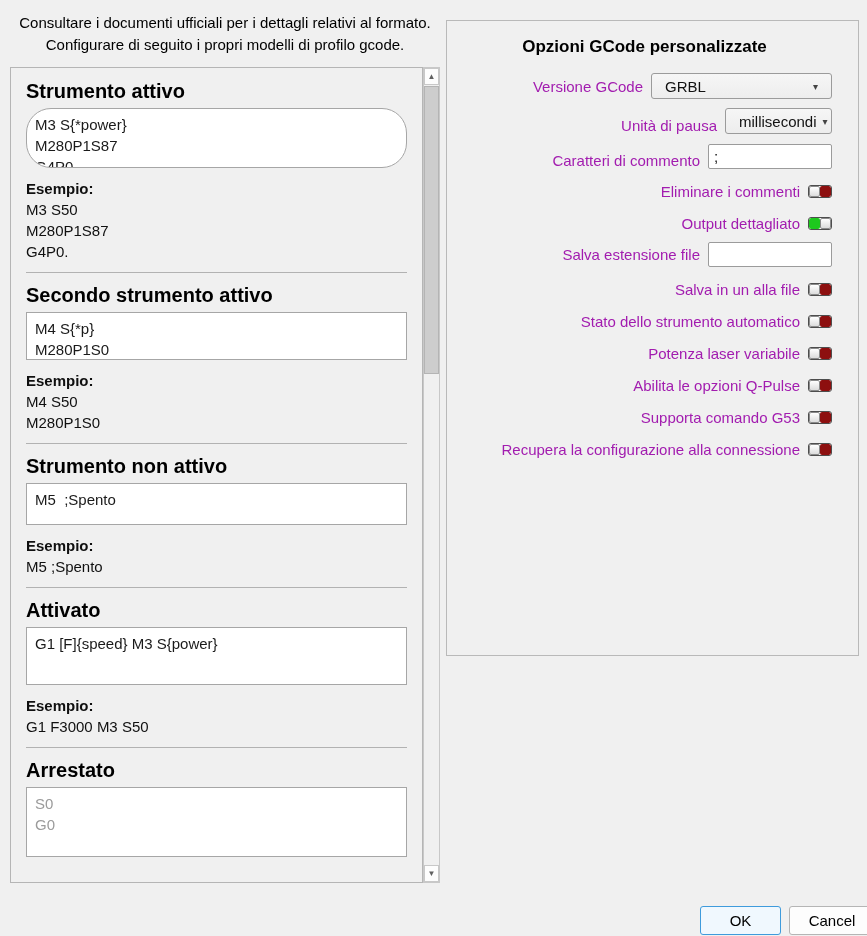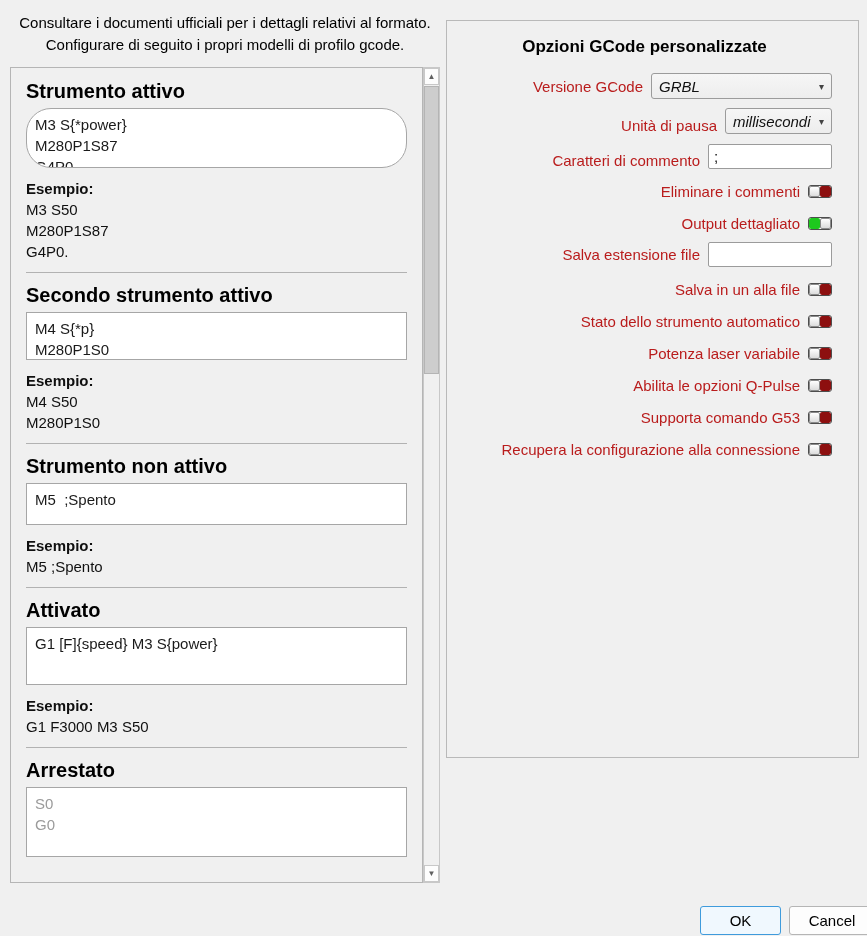--- a/index.html
+++ b/index.html
@@ -48,39 +48,39 @@
   }
   .vscroll .btn.up { top:0; }
   .vscroll .btn.down { bottom:0; }
   .vscroll .thumb {
     position:absolute; left:0px; top:18px; width:15px; height:288px;
     background:#cdcdcd; border:1px solid #b4b4b4;
   }
 
   
   .right-panel {
-    position:absolute; left:446px; top:20px; width:413px; height:738px;
+    position:absolute; left:446px; top:20px; width:413px; height:636px;
     border:1px solid #b9b9b9; background:#f0f0f0;
     padding:16px 26px 0 10px;
     display:flex; flex-direction:column;
   }
   .rp-title { font-size:17px; font-weight:bold; text-align:center; color:#000; margin-bottom:16px; }
   .row { display:flex; align-items:center; justify-content:flex-end; gap:8px; height:26px; }
-  .row label { font-size:15px; color:#b91c1c; white-space:nowrap; }
+  .row label { font-size:15px; color:#a21caf; white-space:nowrap; }
   .row.toggle-row { height:14px; }
   .mt9  { margin-top:9px;align-items:flex-end; }
   .mt11 { margin-top:11px; }
   .mt15 { margin-top:15px; }
   .mt18 { margin-top:18px; }
 
   .select {
     height:26px; background:linear-gradient(#f6f6f6,#ededed);
     border:1px solid #9b9b9b; border-radius:3px;
     display:flex; align-items:center; justify-content:space-between;
-    padding:0 7px; font-size:15px; color:#111; cursor:default;font-style:italic;
+    padding:0 13px; font-size:15px; color:#111; cursor:default;
   }
   .select .arrow { font-size:10px; color:#444; margin-left:6px; }
 
   .txt {
     height:25px; width:124px; border:1px solid #9b9b9b; border-radius:2px;
     background:#fff; font-family:inherit; font-size:15px; padding:0 5px; color:#111;
   }
 
   .toggle {
     width:24px; height:13px; border:1px solid #4d4d4d; border-radius:3px;

